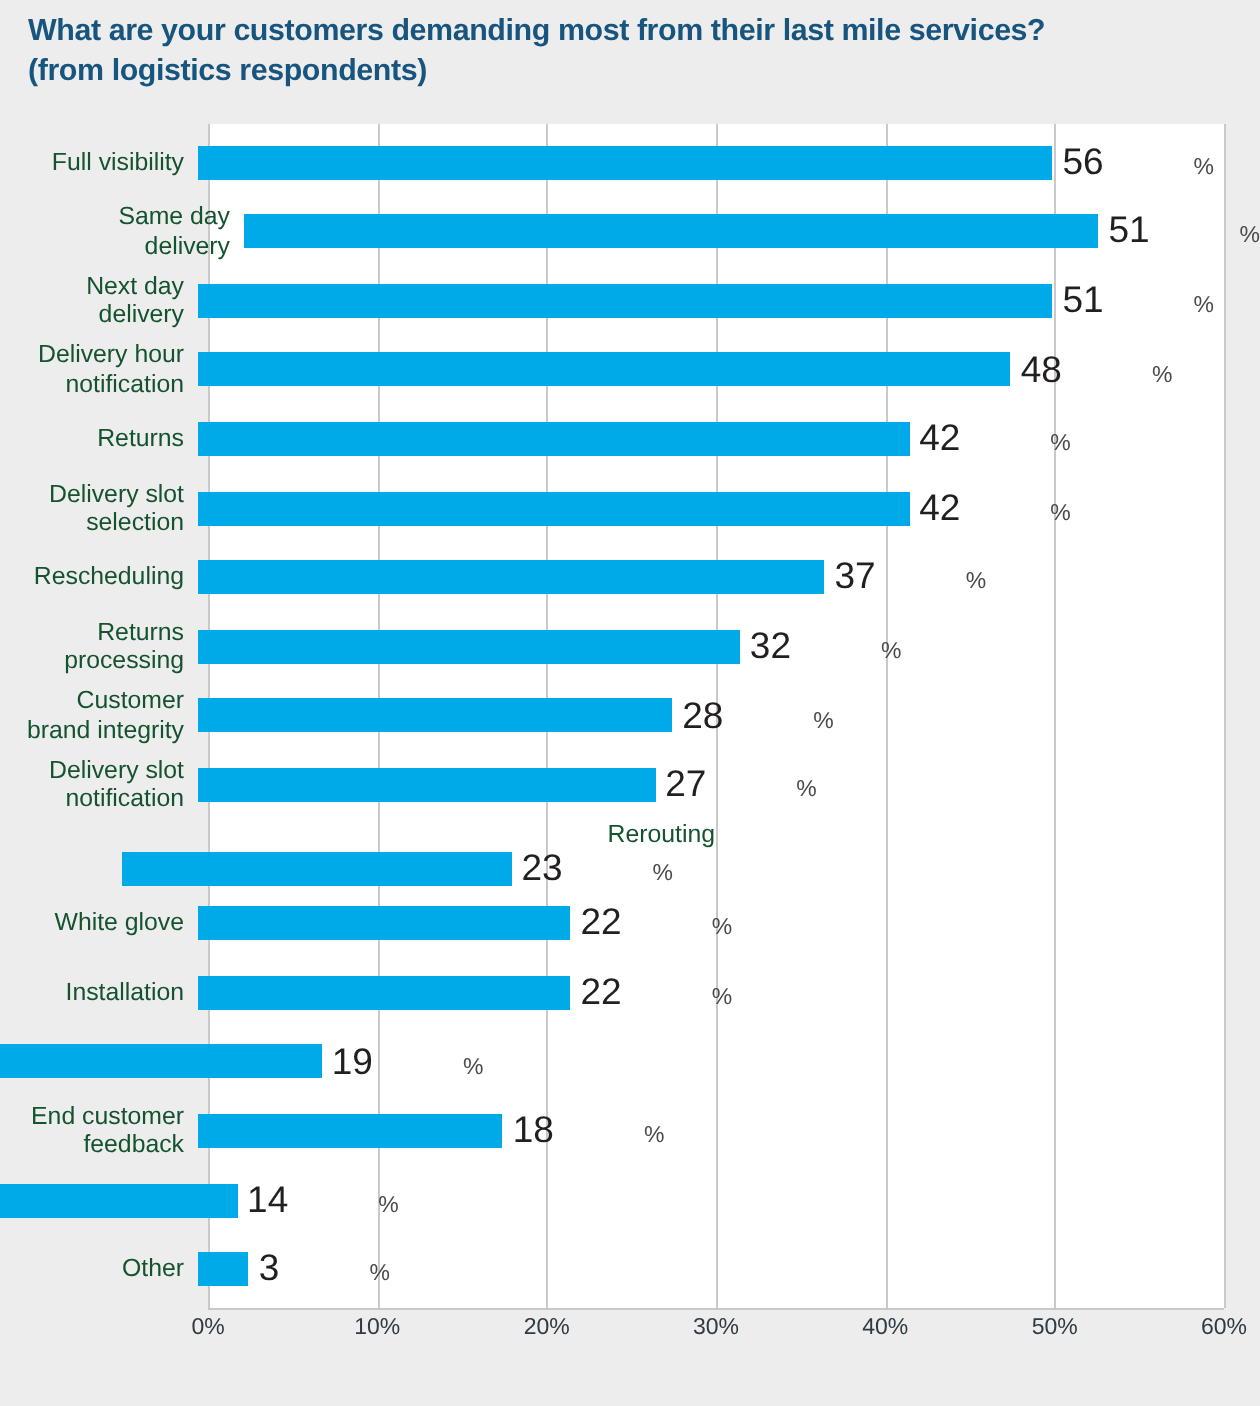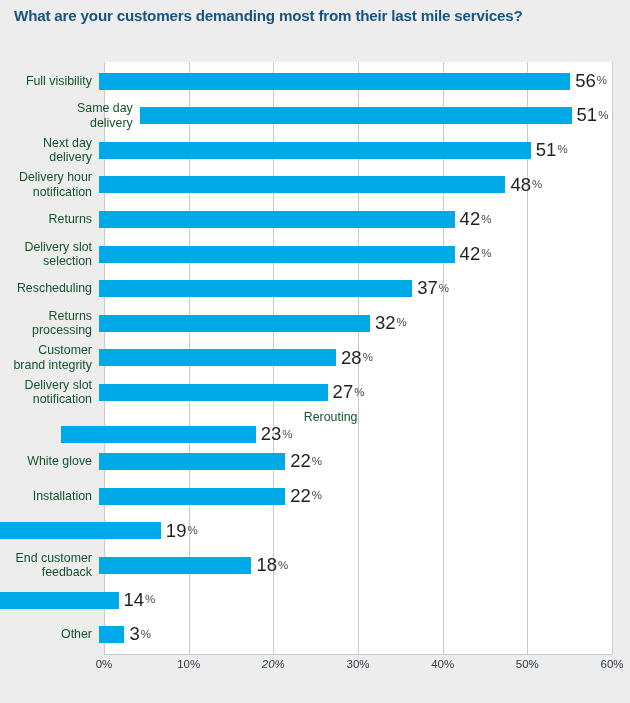--- a/index.html
+++ b/index.html
@@ -112,21 +112,22 @@
     background: #00aae8;
   }
 
   .value {
     margin-left: 5px;
     font-size: 18.5px;
     color: #231f20;
     line-height: 1;
     white-space: nowrap;
     display: inline-flex;
-    align-items: center;
+    align-items: flex-end;
+    gap: 44px;
   }
   .value .pct {
     font-size: 11.5px;
     color: #4a4a4a;
     margin-left: 1px;
   }
 
   
   .axis-line {
     position: absolute;
@@ -153,20 +154,21 @@
     white-space: nowrap;
   }
 </style>
 </head>
 <body>
 
 <div id="page">
 
   <div class="title-block">
     <div class="title-line">What are your customers demanding most from their last mile services?</div>
+    <div class="title-line">(from logistics respondents)</div>
   </div>
 
   <div class="chart">
     <div class="plot-bg"></div>
     <div class="gridlines" id="gridlines">
         <div class="gridline zero" style="left: 0px;"></div>
         <div class="gridline" style="left: 84.6667px;"></div>
         <div class="gridline" style="left: 169.333px;"></div>
         <div class="gridline" style="left: 254px;"></div>
         <div class="gridline" style="left: 338.667px;"></div>
@@ -350,20 +352,20 @@
             </div>
           </div>
         </div>
       </div>
     <div class="axis-line"></div>
   </div>
 
   <div class="xaxis" id="xaxis">
       <div class="xtick" style="left: 104px;">0%</div>
       <div class="xtick" style="left: 188.667px;">10%</div>
-      <div class="xtick" style="left: 273.333px; font-style: italic;">20%</div>
+      <div class="xtick" style="left: 273.333px;">20%</div>
       <div class="xtick" style="left: 358px;">30%</div>
       <div class="xtick" style="left: 442.667px;">40%</div>
       <div class="xtick" style="left: 527.333px;">50%</div>
       <div class="xtick" style="left: 612px;">60%</div>
     </div>
 
 </div>
 
 </body></html>

